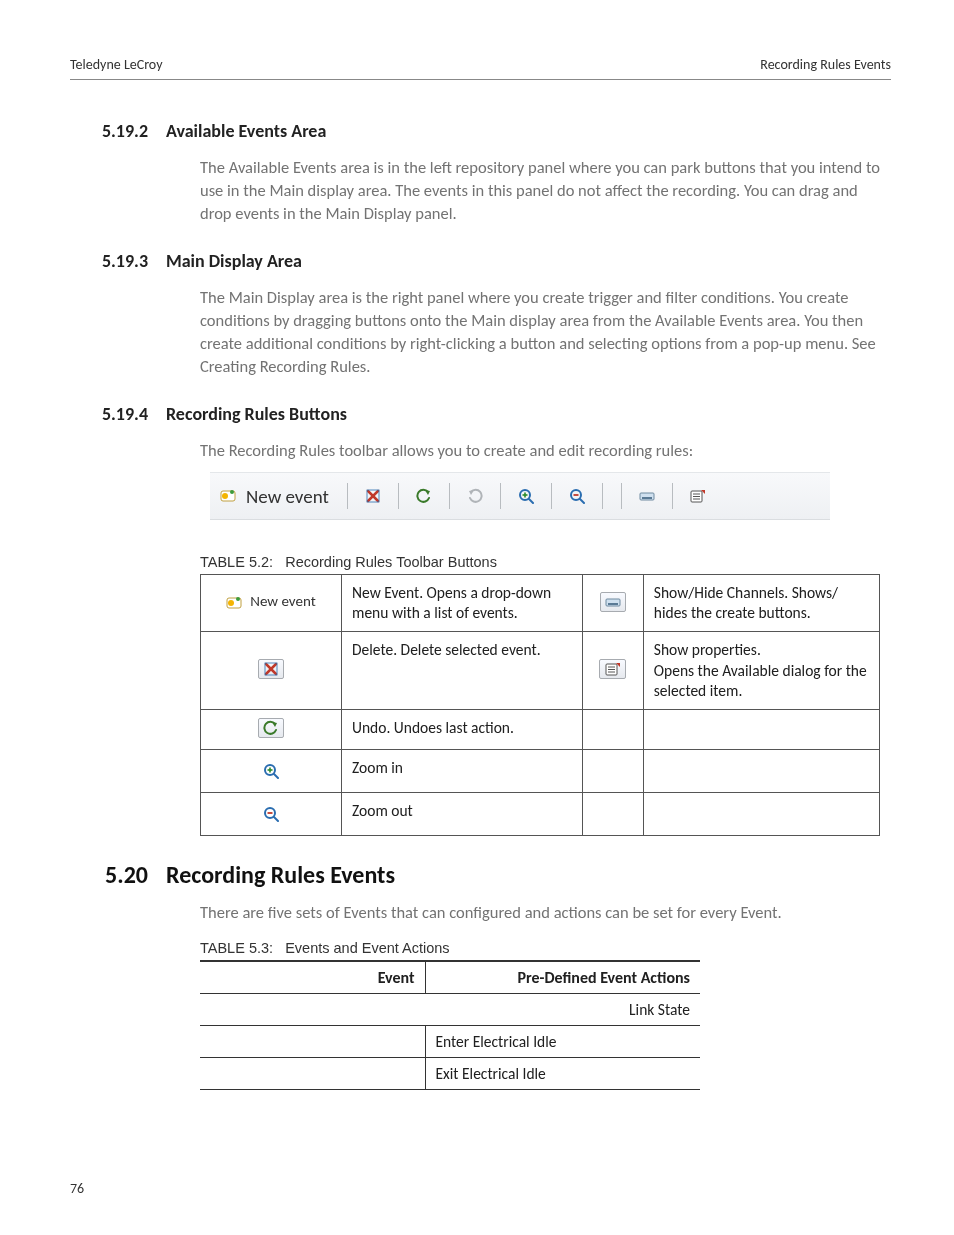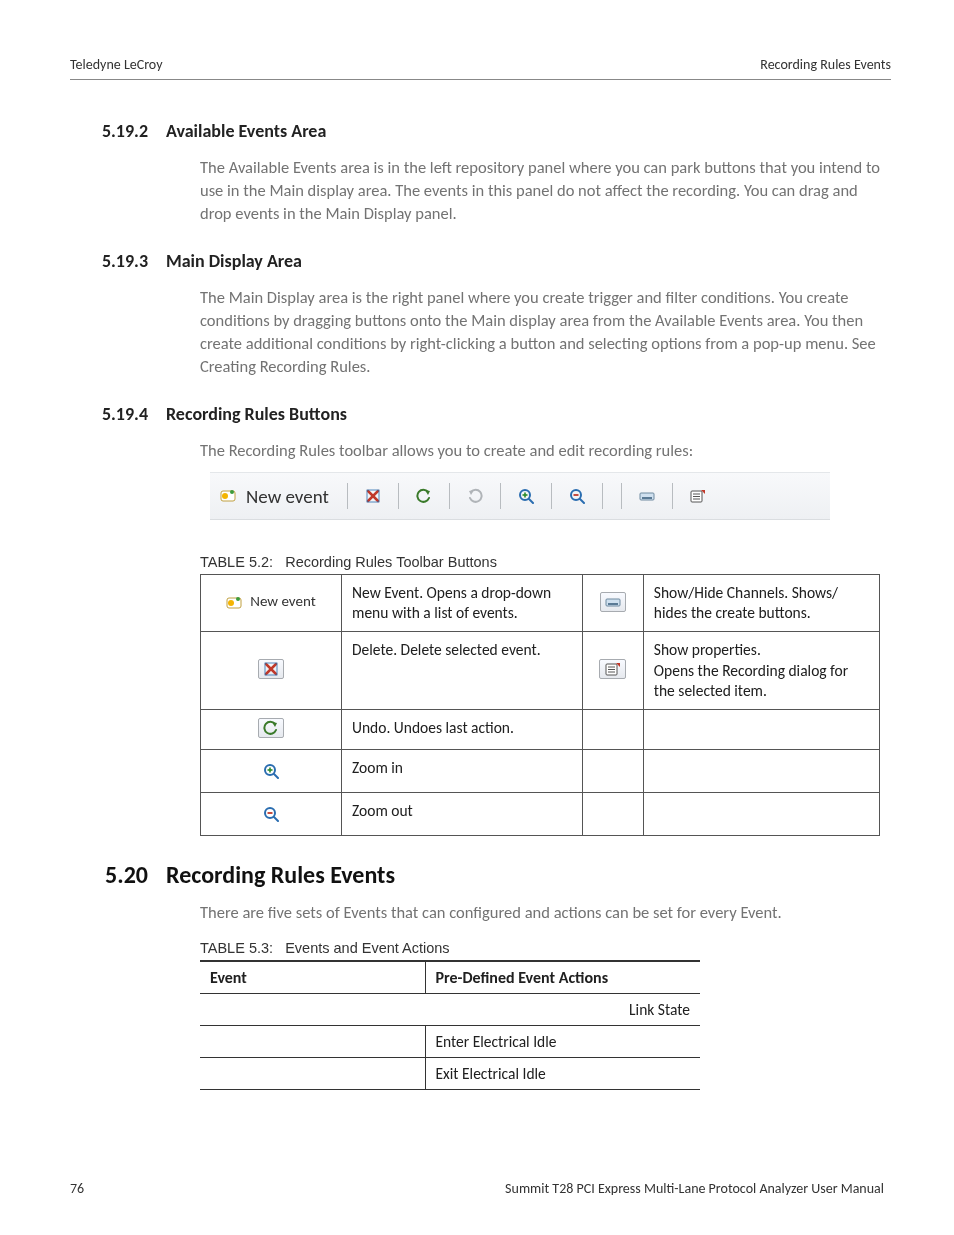--- a/index.html
+++ b/index.html
@@ -101,21 +101,21 @@
     width: 40px;
     text-align: center;
     vertical-align: middle;
   }
   table.events {
     margin-left: 130px;
     border-collapse: collapse;
     width: 500px;
   }
   table.events th {
-    text-align: left;
+    text-align: right;
     font-weight: 700;
     font-size: 16px;
     padding: 6px 10px;
     border-top: 2px solid #333;
     border-bottom: 1px solid #333;
   }
   table.events th.col1 { border-right: 1px solid #333; width: 45%; }
   table.events td {
     font-size: 15.5px;
     padding: 6px 10px;
@@ -346,21 +346,21 @@
       </td>
       <td>Delete. Delete selected event.</td>
       <td class="icon2">
         <span class="btn raised">
               <svg class="ico" width="17" height="16">
                 <use href="#ico-properties"></use>
               </svg>
             </span>
       </td>
       <td style="white-space:pre-line">Show properties.
-Opens the Recording dialog for the selected item.</td>
+Opens the Available dialog for the selected item.</td>
     </tr>
     <tr>
       <td class="icon">
         <span class="btn raised">
               <svg class="ico" width="16" height="16">
                 <use href="#ico-undo"></use>
               </svg>
             </span>
       </td>
       <td>Undo. Undoes last action.</td>
@@ -419,16 +419,15 @@
     </tr>
     <tr>
       <td class="col1"></td>
       <td>Exit Electrical Idle</td>
     </tr>
   </tbody>
     </table>
 
   <div class="foot">
     <span>76</span>
-    <span>Summit T28 PCI Express Multi-Lane Protocol Analyzer User Manual</span>
   </div>
 
 </div>
 
 </body></html>

